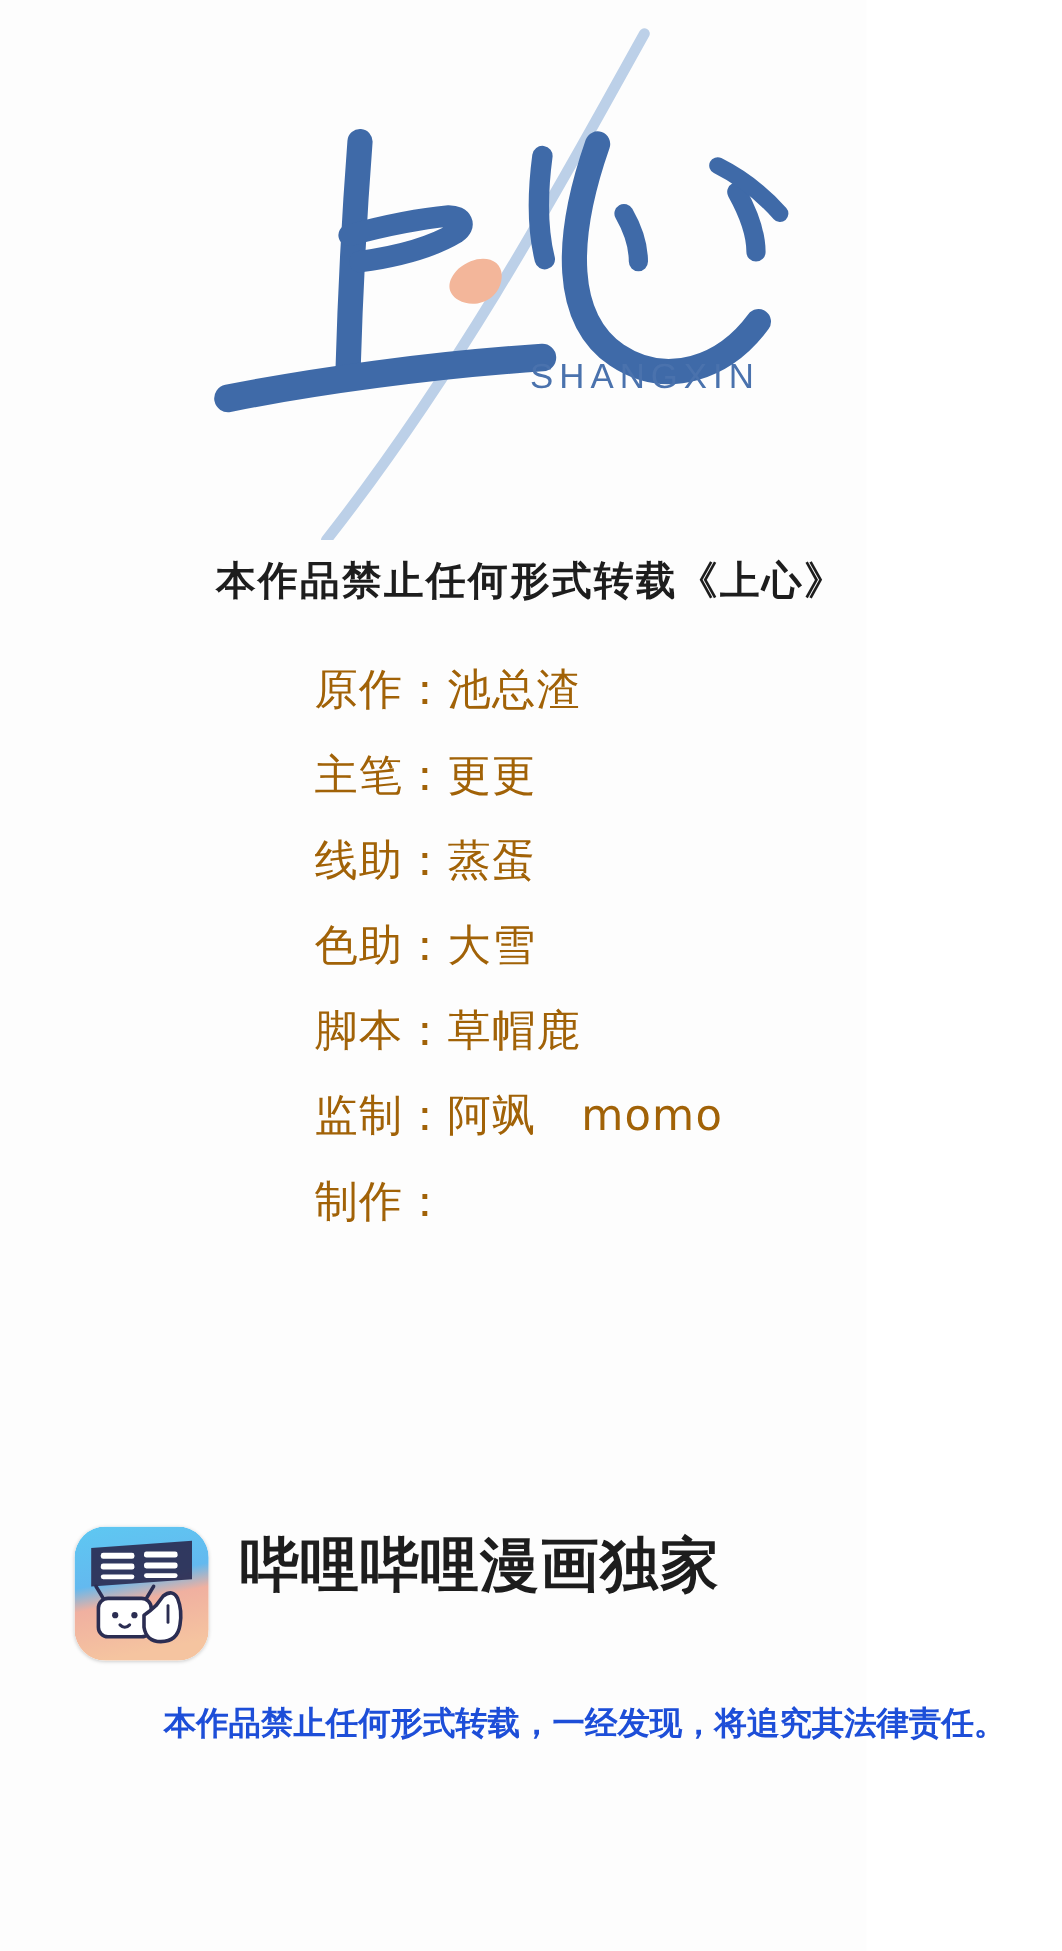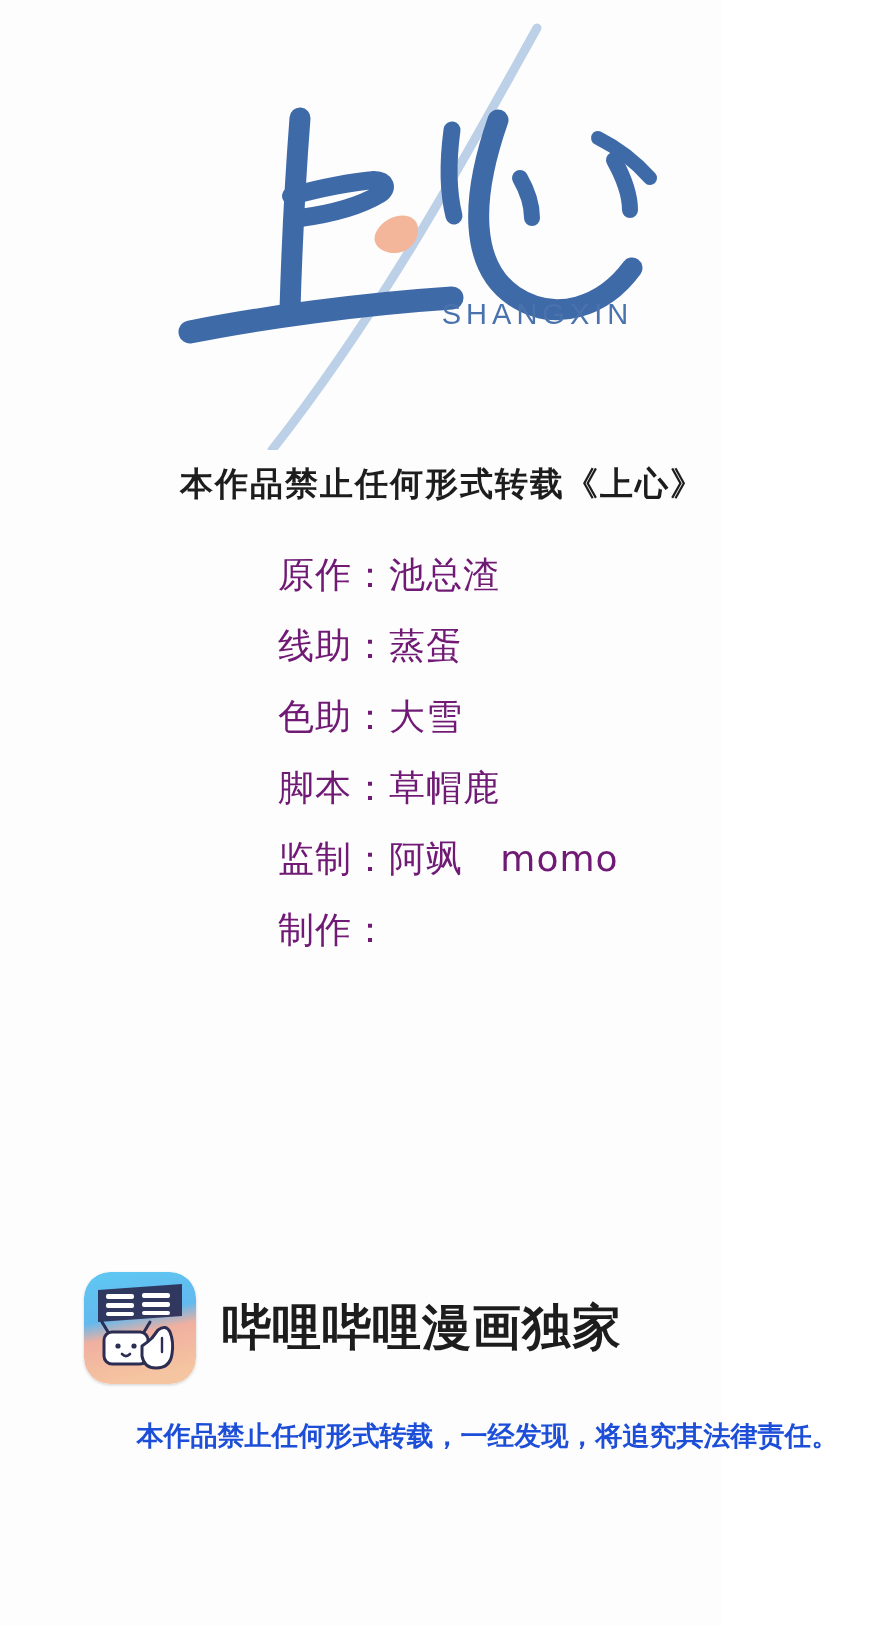--- a/index.html
+++ b/index.html
@@ -69,37 +69,36 @@
     width: 885px;
   }
   .credit-row {
     display: flex;
     justify-content: flex-start;
     padding-left: 262px;
     height: 71px;
     align-items: center;
     font-family: "DejaVu Sans", sans-serif;
     font-size: 36px;
-    color: #701a75;
+    color: #a16207;
     letter-spacing: 1px;
-    margin-left: 16px;
   }
   .credit-role { white-space: pre; }
   .credit-name { white-space: pre; }
 
   
   .publisher {
     position: absolute;
     top: 1272px;
     left: 0;
     width: 885px;
     display: flex;
-    align-items: center;
+    align-items: flex-start;
     justify-content: flex-start;
-    padding-left: 84px;
+    padding-left: 62px;
     box-sizing: border-box;
   }
   .app-icon {
     width: 112px;
     height: 112px;
     border-radius: 26px;
     overflow: hidden;
     flex: 0 0 auto;
     box-shadow: 0 1px 3px rgba(0,0,0,0.18);
   }
@@ -159,20 +158,24 @@
     </svg>
     <div class="logo-romanization">SHANGXIN</div>
   </div>
 
   <div class="subtitle">本作品禁止任何形式转载《上心》</div>
 
   <div class="credits">
     <div class="credit-row">
       <span class="credit-role">原作：</span>
       <span class="credit-name">池总渣</span>
+    </div>
+    <div class="credit-row">
+      <span class="credit-role">主笔：</span>
+      <span class="credit-name">更更</span>
     </div>
     <div class="credit-row">
       <span class="credit-role">线助：</span>
       <span class="credit-name">蒸蛋</span>
     </div>
     <div class="credit-row">
       <span class="credit-role">色助：</span>
       <span class="credit-name">大雪</span>
     </div>
     <div class="credit-row">

